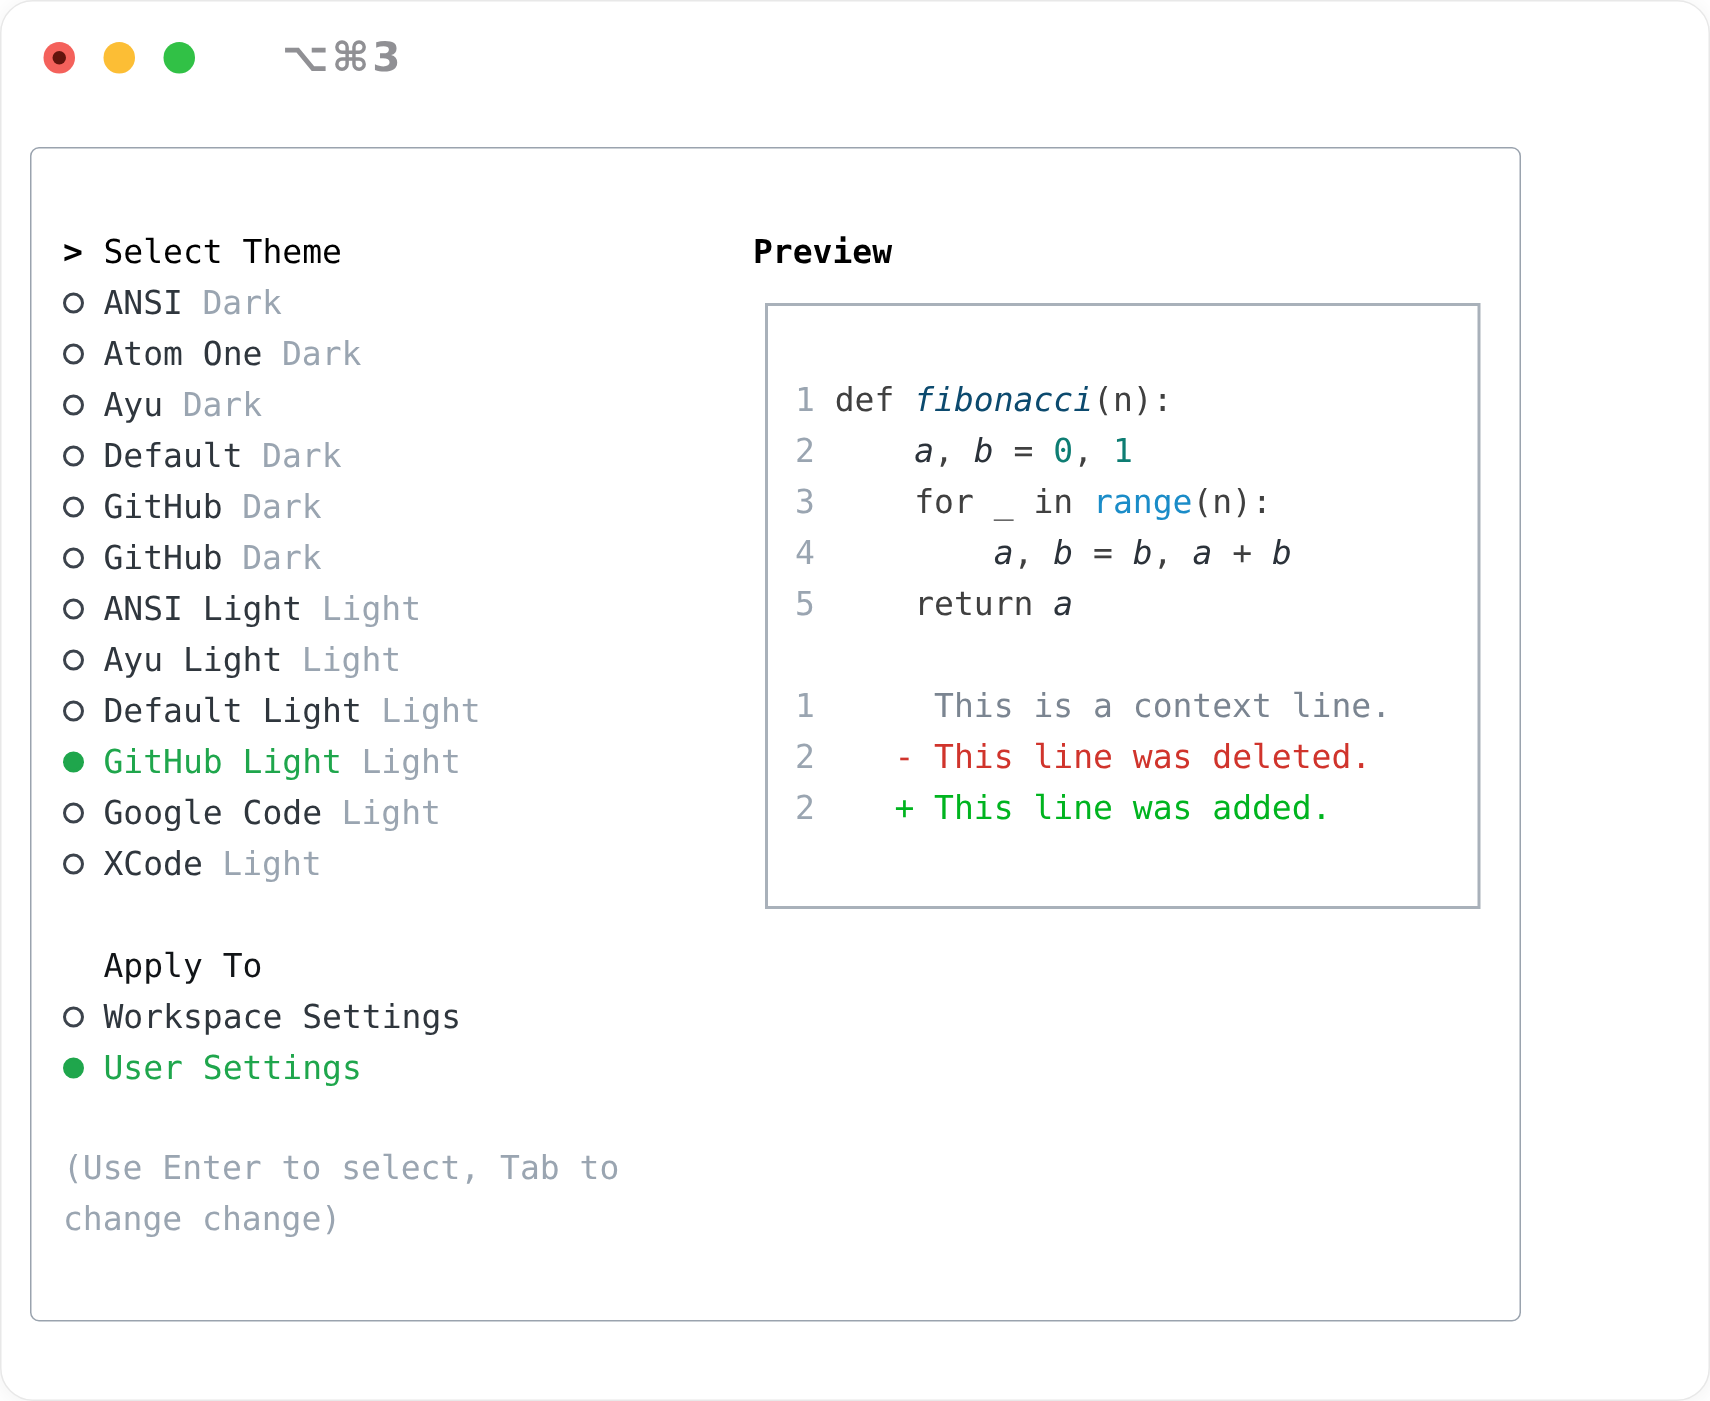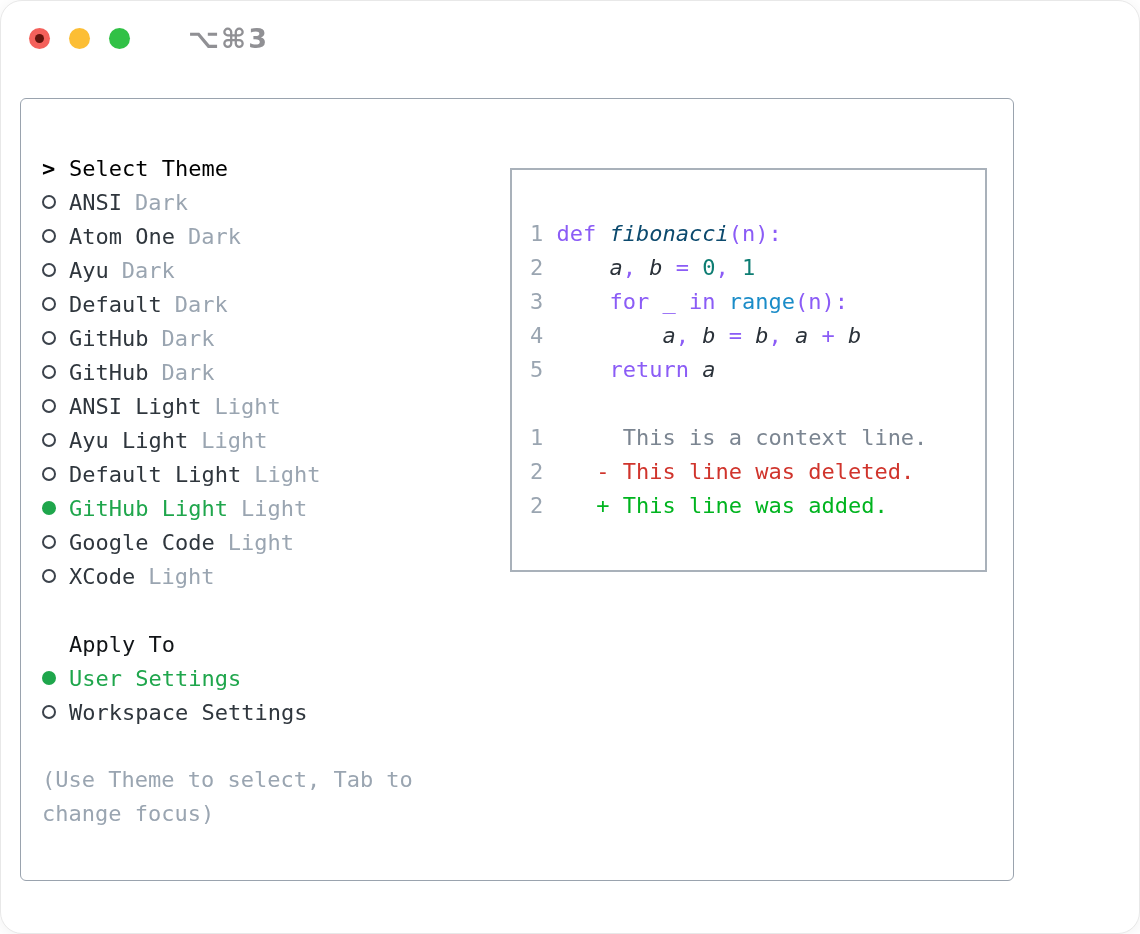--- a/index.html
+++ b/index.html
@@ -40,21 +40,21 @@
 
   .right-col{position:absolute;left:481px;top:52px;}
   .preview-title{height:34px;display:flex;align-items:center;font-size:22px;font-weight:bold;color:#000000;}
   .preview-box{margin-top:17px;margin-left:8px;width:477px;height:404px;box-sizing:border-box;
     border:2px solid #a9b1ba;background:#ffffff;overflow:hidden;}
   pre{margin:0;font-family:"DejaVu Sans Mono","Liberation Mono",monospace;font-size:22px;line-height:34px;}
   #code-pre{margin:47px 0 0 18px;}
   #diff-pre{margin:34px 0 16px 18px;}
   .pline{height:34px;white-space:pre;}
   .gut{color:#9aa5b1;}
-  .tok-code{color:#8b5cf6;}
+  .tok-code{color:#404040;}
   .tok-func{color:#0c4a6e;font-style:italic;}
   .tok-var{color:#2b323a;font-style:italic;}
   .tok-num{color:#0e7d73;}
   .tok-builtin{color:#1a8cc8;}
   .tok-ctx{color:#7b8591;}
   .tok-del{color:#d0342c;}
   .tok-add{color:#00b41f;}
 </style>
 </head>
 <body>
@@ -167,36 +167,37 @@
       <div class="spacer"></div>
 
       <div class="row">
         <span class="marker"></span>
         <span class="subtitle">Apply To</span>
       </div>
 
       <div id="apply-list">
           <div class="row">
             <span class="marker">
+              <span class="radio"></span>
+            </span>
+            <span class="opt-label">Workspace Settings</span>
+          </div>
+          <div class="row">
+            <span class="marker">
               <span class="radio on"></span>
             </span>
             <span class="opt-label selected">User Settings</span>
           </div>
-          <div class="row">
-            <span class="marker">
-              <span class="radio"></span>
-            </span>
-            <span class="opt-label">Workspace Settings</span>
-          </div>
         </div>
 
-      <div class="help">(Use Theme to select, Tab to change focus)</div>
+      <div class="help">(Use Enter to select, Tab to change change)</div>
     </div>
 
     <div class="right-col">
+      <div class="preview-title">Preview</div>
       <div class="preview-box">
         <pre id="code-pre"><div class="pline"><span class="gut">1 </span><span class="tok-code">def </span><span class="tok-func">fibonacci</span><span class="tok-code">(n):</span></div><div class="pline"><span class="gut">2 </span><span class="tok-code">    </span><span class="tok-var">a</span><span class="tok-code">, </span><span class="tok-var">b</span><span class="tok-code"> = </span><span class="tok-num">0</span><span class="tok-code">, </span><span class="tok-num">1</span></div><div class="pline"><span class="gut">3 </span><span class="tok-code">    for _ in </span><span class="tok-builtin">range</span><span class="tok-code">(n):</span></div><div class="pline"><span class="gut">4 </span><span class="tok-code">        </span><span class="tok-var">a</span><span class="tok-code">, </span><span class="tok-var">b</span><span class="tok-code"> = </span><span class="tok-var">b</span><span class="tok-code">, </span><span class="tok-var">a</span><span class="tok-code"> + </span><span class="tok-var">b</span></div><div class="pline"><span class="gut">5 </span><span class="tok-code">    return </span><span class="tok-var">a</span></div></pre>
         <pre id="diff-pre"><div class="pline"><span class="gut">1 </span><span class="tok-ctx">     This is a context line.</span></div><div class="pline"><span class="gut">2 </span><span class="tok-ctx">   </span><span class="tok-del">- This line was deleted.</span></div><div class="pline"><span class="gut">2 </span><span class="tok-ctx">   </span><span class="tok-add">+ This line was added.</span></div></pre>
       </div>
     </div>
 
   </div>
 </div>
 
 </body></html>

